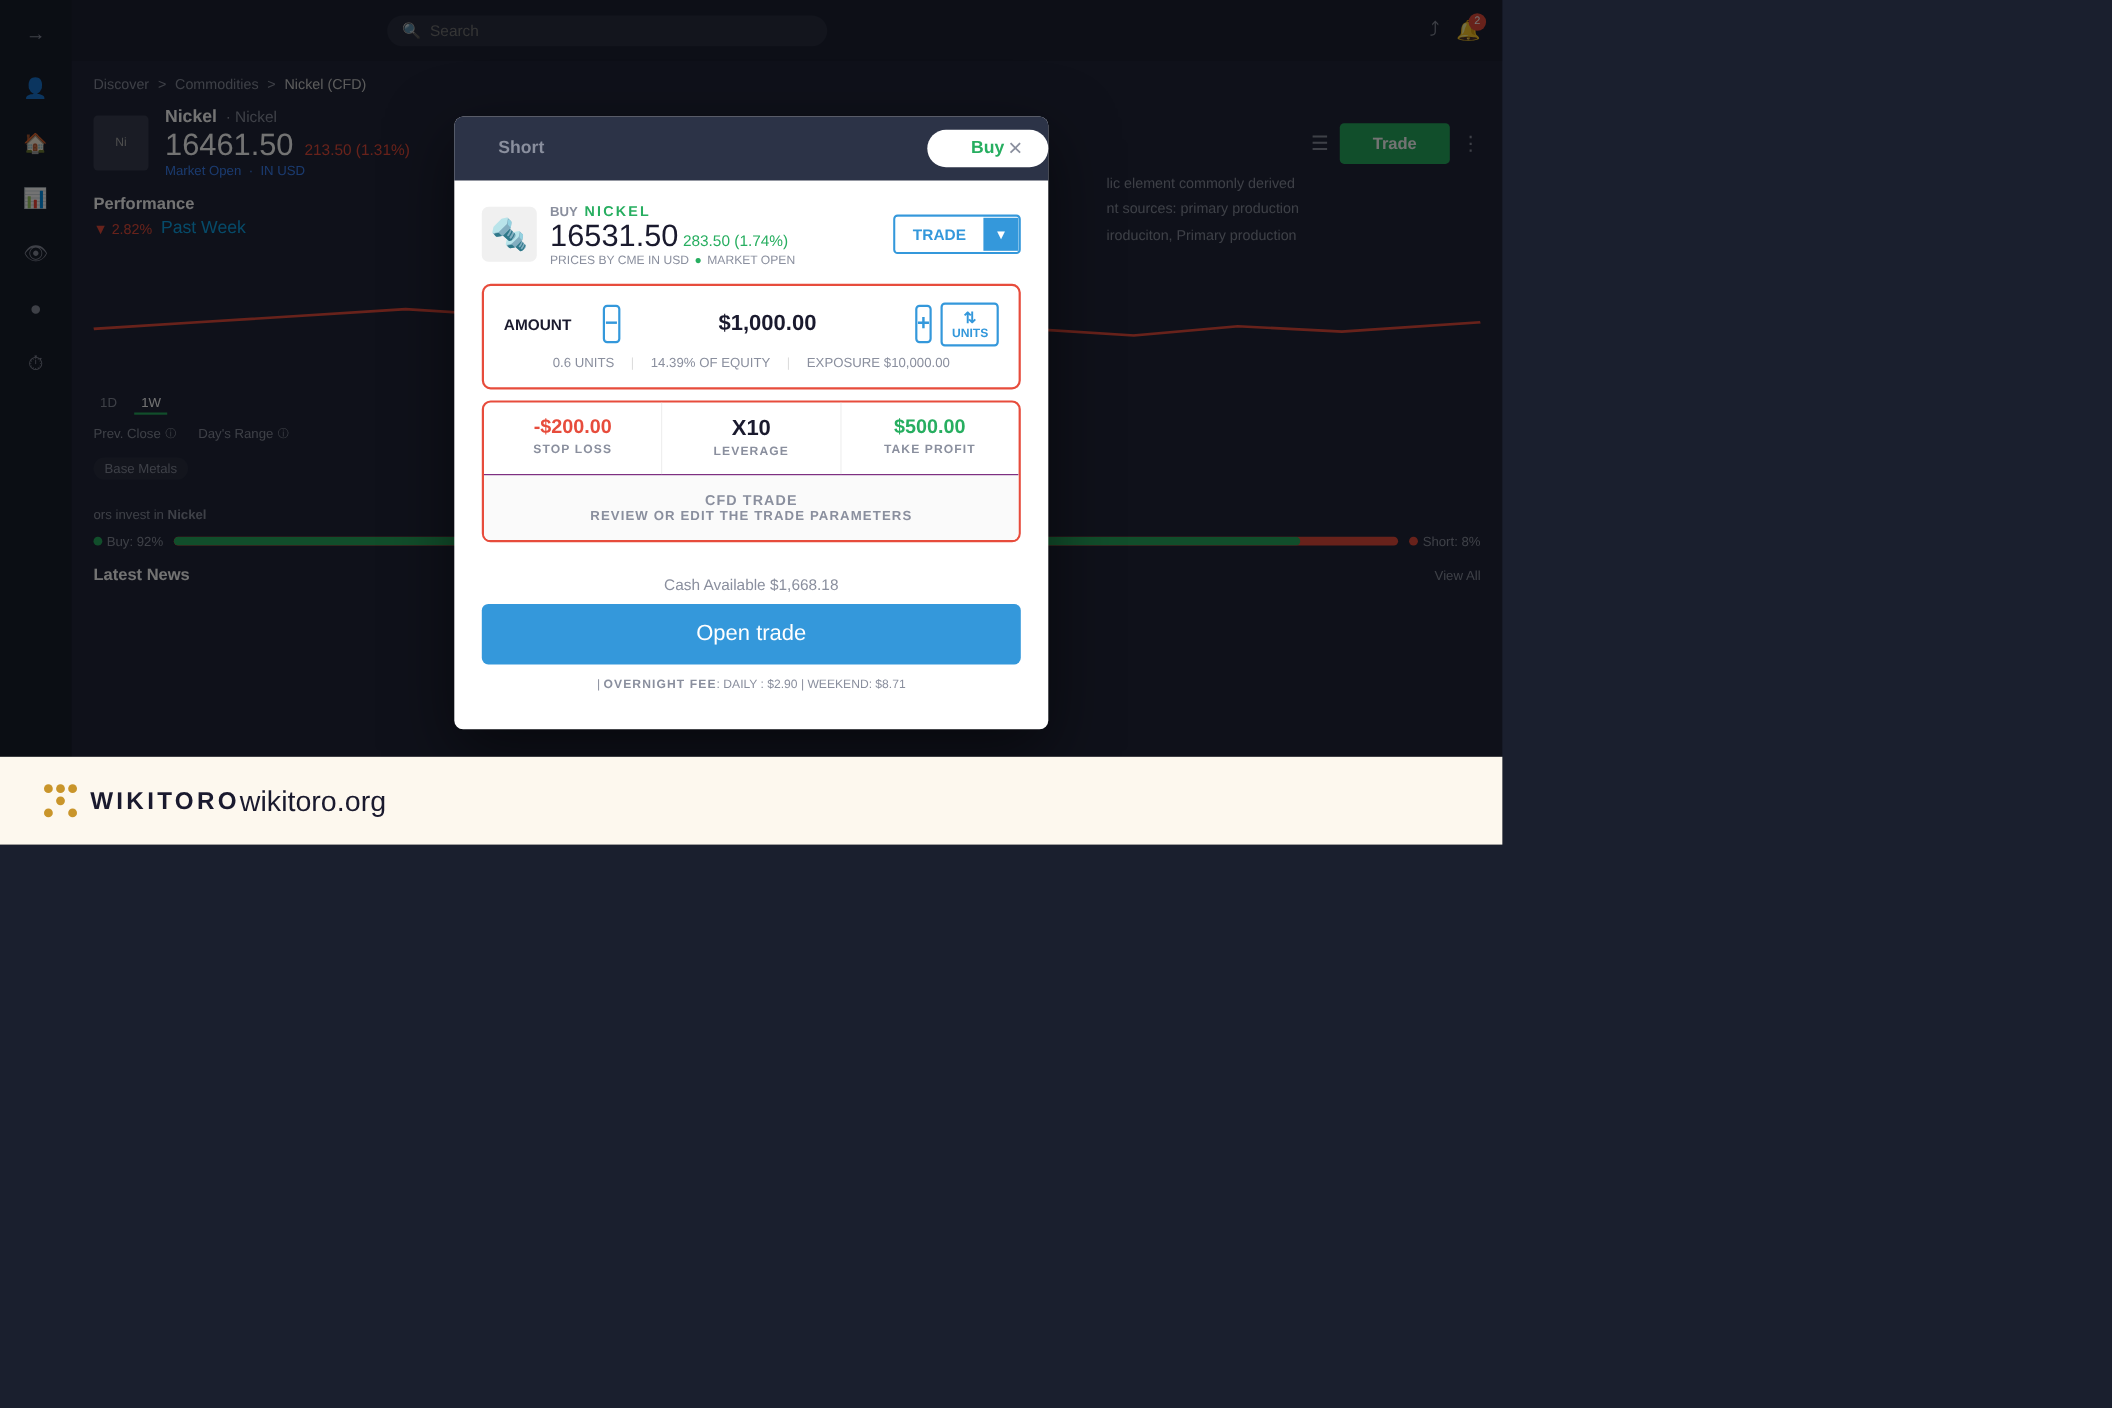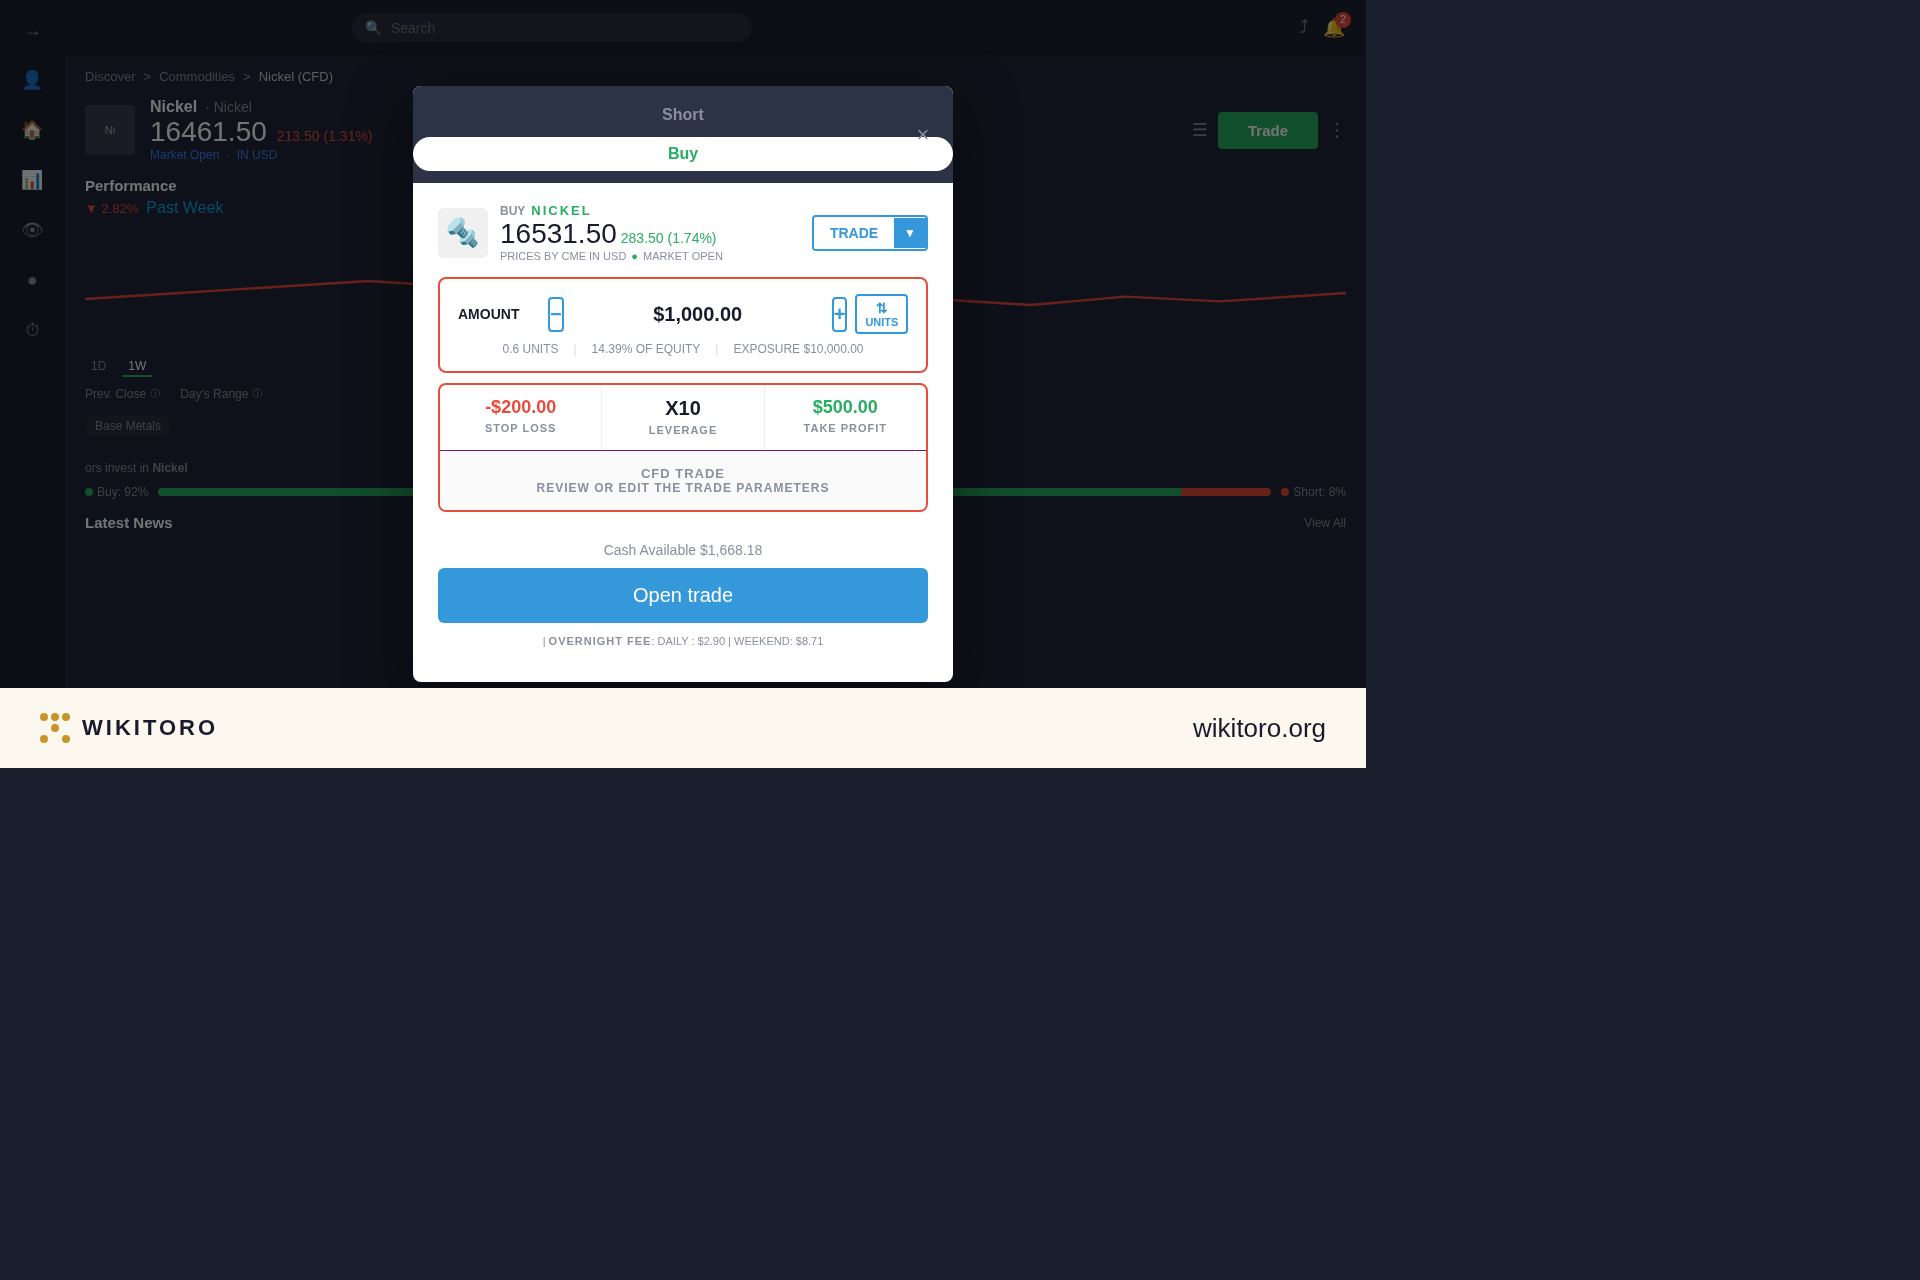--- a/index.html
+++ b/index.html
@@ -128,21 +128,21 @@
 
     
     .modal {
       background: #fff; border-radius: 8px; width: 540px;
       box-shadow: 0 20px 60px rgba(0,0,0,0.5); position: relative; overflow: visible;
     }
 
     
     .modal-tabs {
       background: #2c3347; border-radius: 8px 8px 0 0; display: flex; justify-content: space-between;
-      padding: 12px 0; gap: 5px; position: relative; flex-direction: column;
+      padding: 12px 0; gap: 5px; position: relative;
     }
     .modal-tab {
       padding: 8px 40px; border-radius: 20px; font-size: 16px; font-weight: 600; cursor: pointer;
       border: none; background: transparent; color: #8a8f9e;
     }
     .modal-tab.active { background: #fff; color: #27ae60; }
     .modal-close {
       position: absolute; right: 15px; top: 50%; transform: translateY(-50%);
       background: none; border: none; color: #8a8f9e; font-size: 22px; cursor: pointer;
       width: 30px; height: 30px; display: flex; align-items: center; justify-content: center;
@@ -224,21 +224,21 @@
       margin-bottom: 12px;
     }
 
     
     .overnight-fee { text-align: center; color: #8a8f9e; font-size: 11px; padding-bottom: 15px; }
     .fee-label { color: #8a8f9e; font-weight: 700; letter-spacing: 1px; }
 
     
     .footer {
       position: absolute; bottom: 0; left: 0; right: 0; height: 80px;
-      background: #fdf8ee; display: flex; align-items: center; justify-content: space-between;
+      background: #fdf8ee; display: flex; align-items: center; 
       padding: 0 40px; z-index: 200;
     }
     .footer-logo { display: flex; align-items: center; gap: 12px; }
     .footer-logo-text { font-size: 22px; font-weight: 700; letter-spacing: 3px; color: #1a1a2e; }
     .footer-domain { font-size: 26px; color: #1a1a2e; font-weight: 300; }
 
     
     .logo-dots {
       display: grid; grid-template-columns: repeat(3, 8px); gap: 3px;
     }
@@ -342,20 +342,25 @@
     </div>
     <div class="stat-item">
       <div class="stat-label">
         <span>Day's Range</span>
         <span class="stat-info">ⓘ</span>
       </div>
     </div>
   </div>
 
   
+  <div style="position:absolute;top:100px;right:20px;width:340px;color:#8a8f9e;font-size:13px;line-height:1.8;">
+    <span>lic element commonly derived</span><br>
+    <span>nt sources: primary production</span><br>
+    <span>iroduciton, Primary production</span>
+  </div>
 
   
   <div class="tag">Base Metals</div>
 
   
   <div class="investor-bar" style="margin-top:10px;">
     <span class="investor-label">
       <span>ors invest in</span>&nbsp;<strong>Nickel</strong>
     </span>
   </div>

